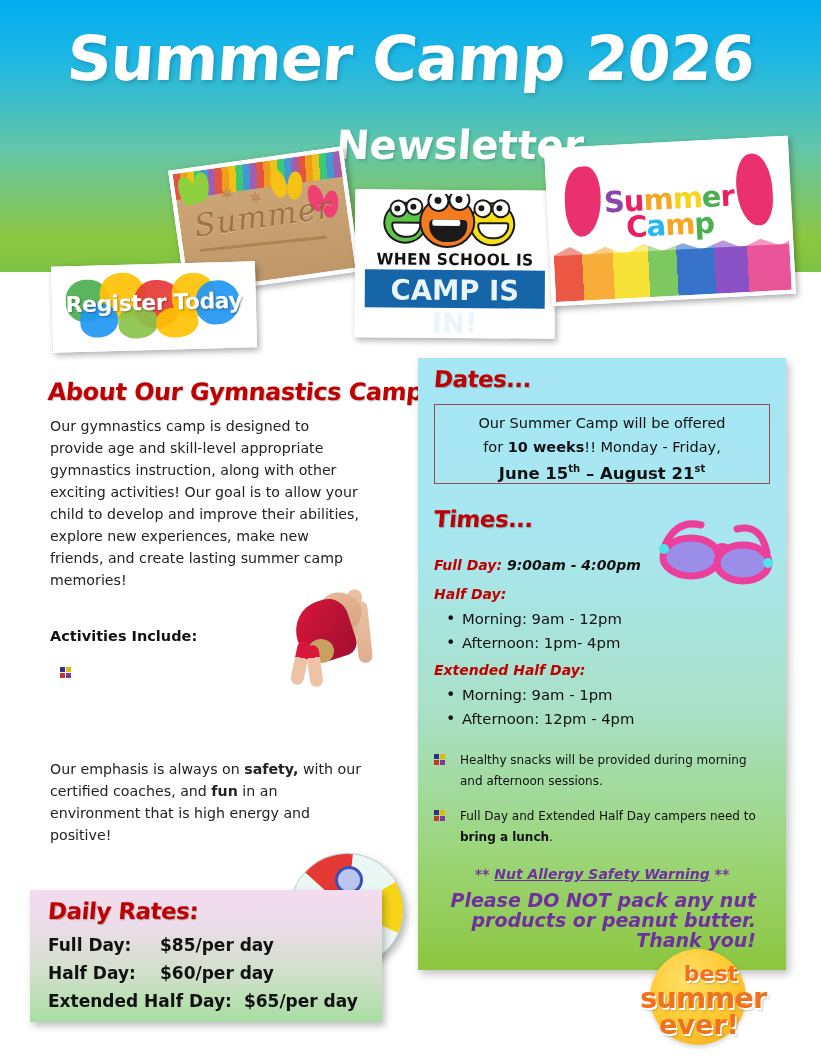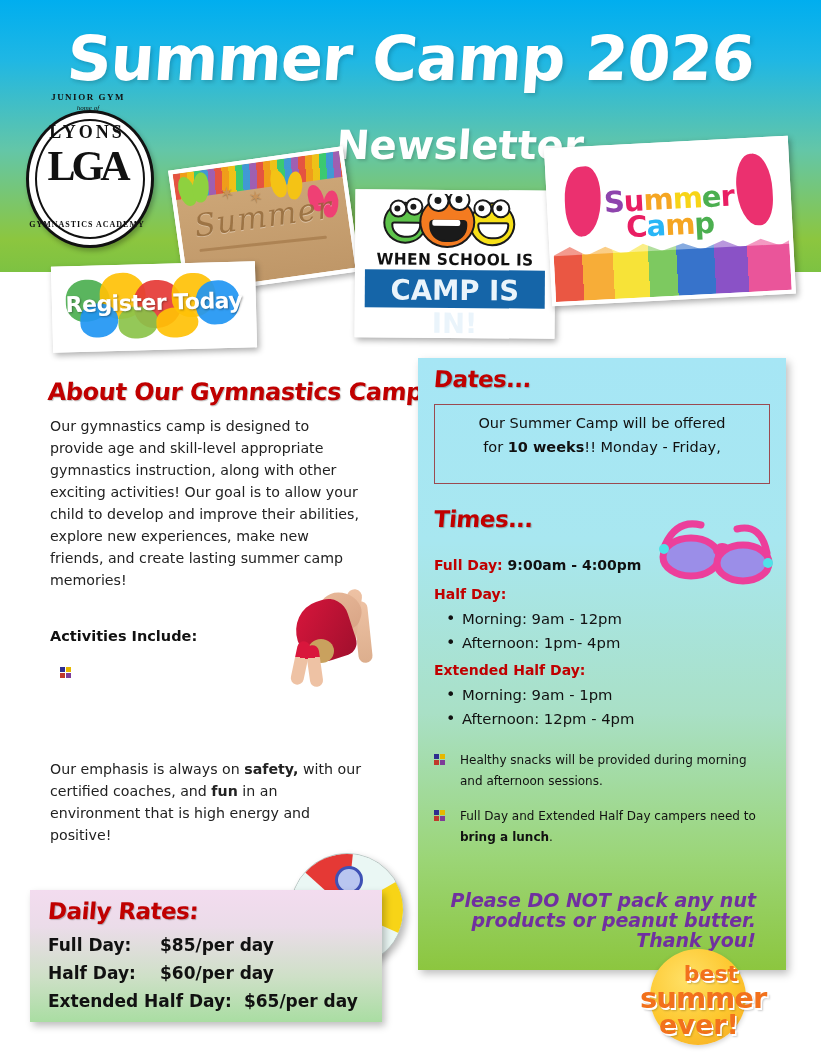--- a/index.html
+++ b/index.html
@@ -251,21 +251,21 @@
   }
   .db1{position:absolute;left:0;top:6px;width:334px;}
   .db2{position:absolute;left:0;top:30px;width:334px;}
   .db3{position:absolute;left:0;top:52px;width:334px;font-weight:bold !important;font-size:16.5px !important;}
   .sup{font-size:10px;vertical-align:super;}
 
   .times-head{position:absolute;left:16px;top:148px;font-size:23px;letter-spacing:-.5px;transform:skewX(-5deg);}
 
   .t-lbl{
     position:absolute;left:16px;
-    font-family:"DejaVu Sans",sans-serif;font-size:14px;font-weight:bold;color:#C00000;
+    font-family:"DejaVu Sans",sans-serif;font-size:14px;font-weight:bold;color:#C00000;font-style:italic;
   }
   .t-lbl .v{color:#111;}
   .tl1{top:199px;}
   .tl2{top:228px;}
   .tl3{top:304px;}
   .t-bul{
     position:absolute;left:44px;
     font-family:"DejaVu Sans",sans-serif;font-size:14.8px;color:#111;
   }
   .t-bul:before{content:"\2022";position:absolute;left:-16px;top:-1px;font-size:16px;color:#111;}
@@ -309,28 +309,20 @@
 </head>
 <body>
 
 <div class="page">
 
   <div class="header-band"></div>
 
   <div class="title">Summer Camp 2026</div>
   <div class="subtitle">Newsletter</div>
 
-  <div class="logo">
-    <div class="logo-oval"></div>
-    <div class="logo-top-arc">JUNIOR GYM</div>
-    <div class="logo-homeof">home of</div>
-    <div class="logo-lyons">LYONS</div>
-    <div class="logo-mono">LGA</div>
-    <div class="logo-bottom-arc">GYMNASTICS ACADEMY</div>
-  </div>
 
   <div class="photo ph-sand">
     <div class="sand-bg"></div>
     <div class="sand-strip"></div>
     <div class="flip fl1"></div>
     <div class="flip fl2"></div>
     <div class="flip fl3"></div>
     <div class="flip fl4"></div>
     <div class="flip fl5"></div>
     <div class="flip fl6"></div>
@@ -447,20 +439,23 @@
 
   <div class="rpanel">
 
     <div class="sec-head dates-head">Dates...</div>
 
     <div class="dates-box">
       <div class="db1">Our Summer Camp will be offered</div>
       <div class="db2">
         <span>for </span><b>10 weeks</b><span>!! Monday - Friday,</span>
       </div>
+      <div class="db3">
+        <span>June 15</span><span class="sup">th</span><span> – August 21</span><span class="sup">st</span>
+      </div>
     </div>
 
     <div class="sec-head times-head">Times...</div>
 
     <svg class="sunglasses" style="position:absolute;left:640px;top:0;" width="0" height="0"></svg>
 
     <div class="t-lbl tl1">
       <span>Full Day:</span><span class="v"> 9:00am - 4:00pm</span>
     </div>
 
@@ -485,20 +480,23 @@
     <div class="note n2">
       <span class="bullet-ico">
         <span class="bi-a"></span>
           <span class="bi-b"></span>
           <span class="bi-c"></span>
           <span class="bi-d"></span>
       </span>
       <span>Full Day and Extended Half Day campers need to </span><b>bring a lunch</b><span>.</span>
     </div>
 
+    <div class="warn-title">
+      <span>** </span><u>Nut Allergy Safety Warning</u><span> **</span>
+    </div>
     <div class="warn-body">Please DO NOT pack any nut products or peanut butter. Thank you!</div>
   </div>
 
   <svg width="120" height="86" style="position:absolute;left:655px;top:505px;">
     <ellipse cx="36" cy="52" rx="28" ry="19" fill="#9b8ee8" stroke="#EC3F9B" stroke-width="7"></ellipse>
     <ellipse cx="88" cy="58" rx="26" ry="18" fill="#9b8ee8" stroke="#EC3F9B" stroke-width="7"></ellipse>
     <path d="M62 46 q2 -6 8 -4" stroke="#EC3F9B" stroke-width="7" fill="none" stroke-linecap="round"></path>
     <path d="M10 40 Q22 14 46 20" stroke="#EC3F9B" stroke-width="7" fill="none" stroke-linecap="round"></path>
     <path d="M82 24 Q106 18 112 48" stroke="#EC3F9B" stroke-width="7" fill="none" stroke-linecap="round"></path>
     <circle cx="9" cy="44" r="5" fill="#4FE3E8"></circle>

